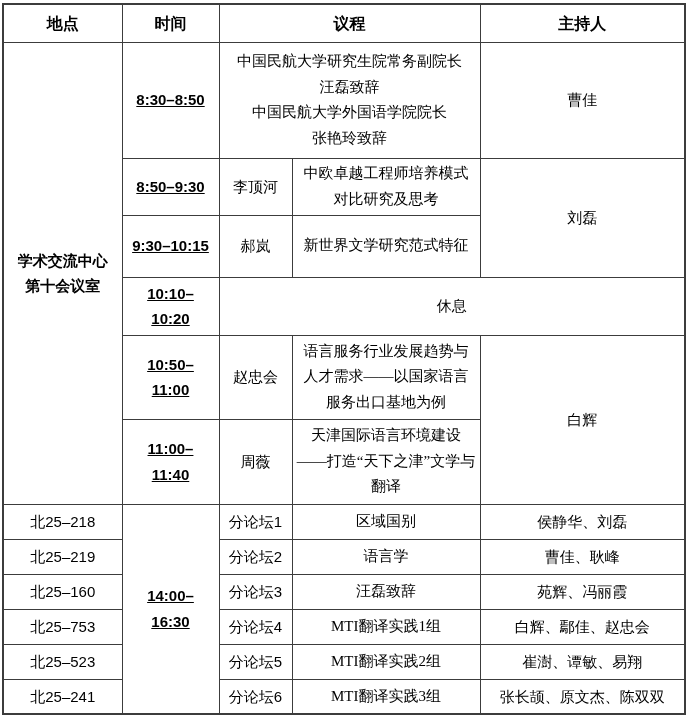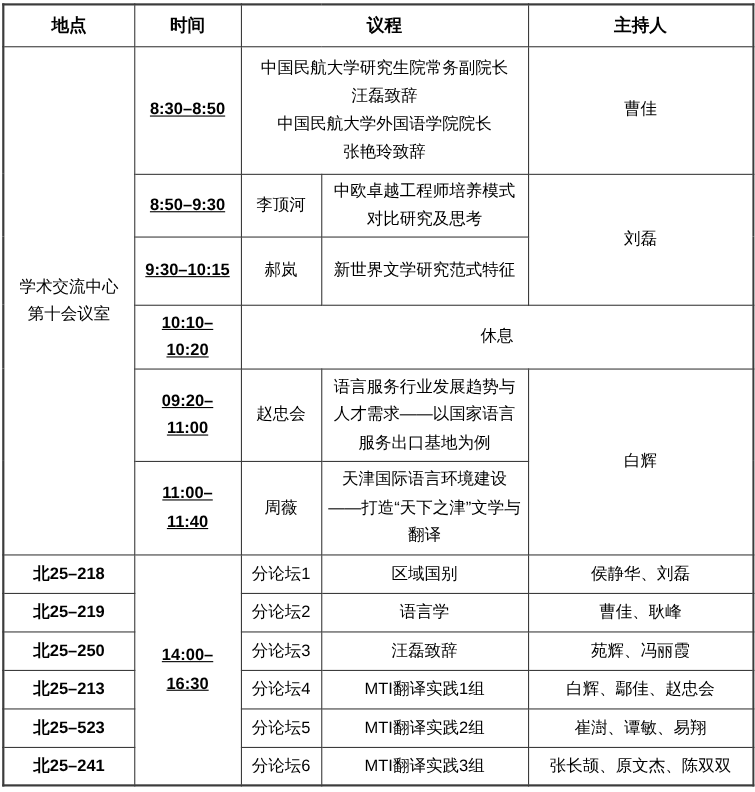--- a/index.html
+++ b/index.html
@@ -28,35 +28,36 @@
     padding: 2px 4px;
     overflow: hidden;
     word-break: break-all;
   }
   .schedule th {
     font-weight: 700;
     font-size: 16px;
     line-height: 1.2;
   }
   .venue {
-    font-weight: 400;
+    font-weight: 700;
     white-space: pre-line;
   }
   .room {
-    font-weight: 700;
+    font-weight: 400;
   }
   .time {
     font-weight: 600;
     white-space: pre-line;
     text-decoration: underline;
   }
   .agenda, .topic {
     text-align: left;
     padding: 2px 20px 2px 10px;
     white-space: pre-line;
+    font-family: Liberation Serif, serif;
   }
   .host, .speaker, .forum-label, .break-cell {
     white-space: nowrap;
   }
 </style>
 </head>
 <body>
 
 <table class="schedule">
   <colgroup>
@@ -95,21 +96,21 @@
       <td class="time">9:30–10:15</td>
       <td class="speaker">郝岚</td>
       <td class="topic">新世界文学研究范式特征</td>
     </tr>
     <tr style="height:58px">
       <td class="time">10:10–
 10:20</td>
       <td class="break-cell" colspan="3">休息</td>
     </tr>
     <tr style="height:84px">
-      <td class="time">09:20–
+      <td class="time">10:50–
 11:00</td>
       <td class="speaker">赵忠会</td>
       <td class="topic">语言服务行业发展趋势与人才需求——以国家语言服务出口基地为例</td>
       <td class="host" rowspan="2">白辉</td>
     </tr>
     <tr style="height:85px">
       <td class="time">11:00–
 11:40</td>
       <td class="speaker">周薇</td>
       <td class="topic">天津国际语言环境建设——打造“天下之津”文学与翻译</td>
@@ -122,27 +123,27 @@
       <td class="topic">区域国别</td>
       <td class="host">侯静华、刘磊</td>
     </tr>
     <tr style="height:35px">
       <td class="room">北25–219</td>
       <td class="forum-label">分论坛2</td>
       <td class="topic">语言学</td>
       <td class="host">曹佳、耿峰</td>
     </tr>
     <tr style="height:35px">
-      <td class="room">北25–250</td>
+      <td class="room">北25–160</td>
       <td class="forum-label">分论坛3</td>
       <td class="topic">汪磊致辞</td>
       <td class="host">苑辉、冯丽霞</td>
     </tr>
     <tr style="height:35px">
-      <td class="room">北25–213</td>
+      <td class="room">北25–753</td>
       <td class="forum-label">分论坛4</td>
       <td class="topic">MTI翻译实践1组</td>
       <td class="host">白辉、鄢佳、赵忠会</td>
     </tr>
     <tr style="height:35px">
       <td class="room">北25–523</td>
       <td class="forum-label">分论坛5</td>
       <td class="topic">MTI翻译实践2组</td>
       <td class="host">崔澍、谭敏、易翔</td>
     </tr>

